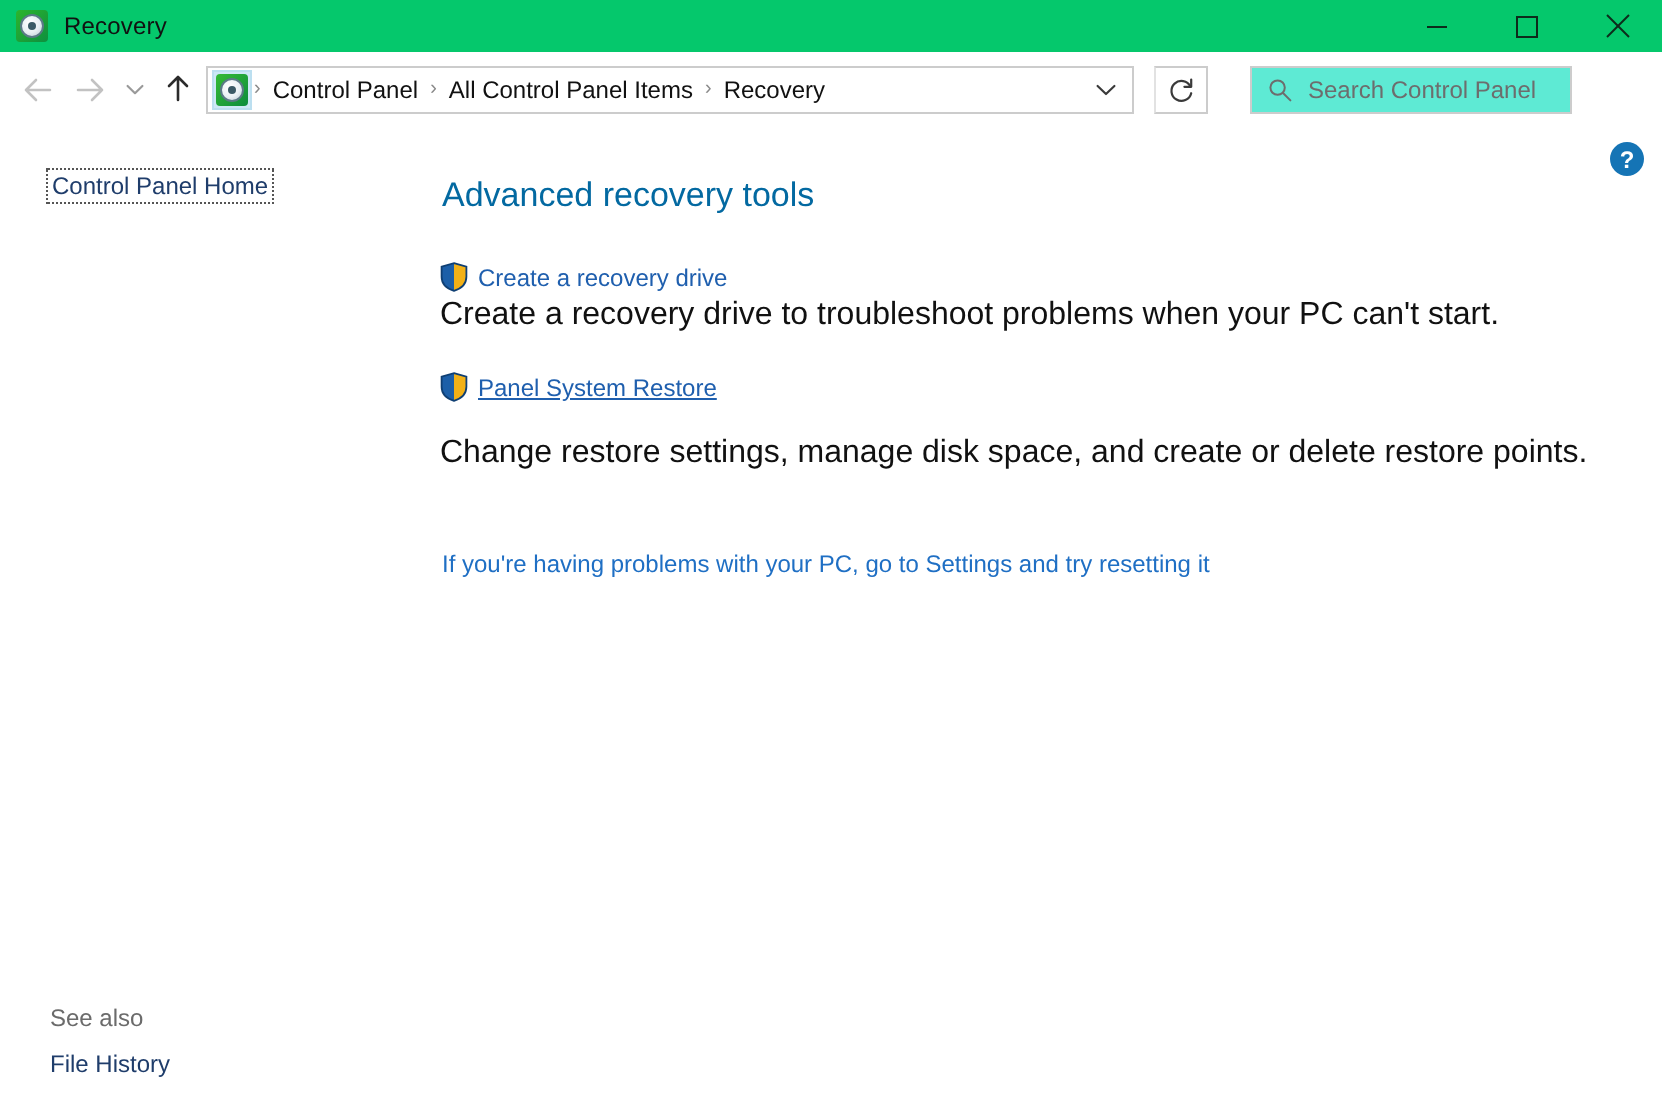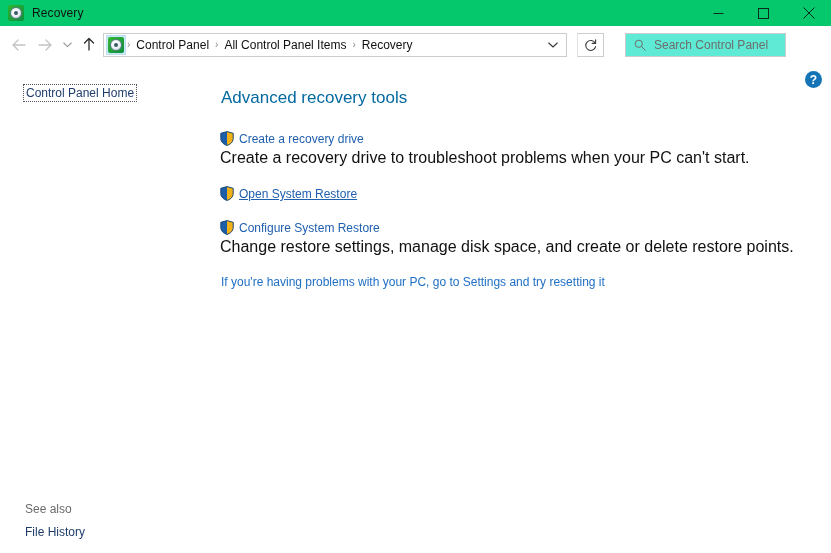--- a/index.html
+++ b/index.html
@@ -423,32 +423,24 @@
       <div class="tool-desc">Create a recovery drive to troubleshoot problems when your PC can't start.</div>
     </div>
 
     <div class="tool-item">
       <div class="tool-link-row">
         <svg class="shield" viewBox="0 0 14 15" aria-hidden="true">
           <path d="M7 0.6 L13.2 2.3 V7.4 C13.2 10.8 10.6 13.3 7 14.4 C3.4 13.3 0.8 10.8 0.8 7.4 V2.3 Z" fill="#1c5fa8"></path>
           <path d="M7 0.6 L13.2 2.3 V7.4 C13.2 10.8 10.6 13.3 7 14.4 Z" fill="#f2b117"></path>
           <path d="M7 0.6 L13.2 2.3 V7.4 C13.2 10.8 10.6 13.3 7 14.4 C3.4 13.3 0.8 10.8 0.8 7.4 V2.3 Z" fill="none" stroke="#0f3f73" stroke-width="0.9"></path>
         </svg>
-        <span class="tool-link hovered">Open System Restore</span>
+        <span class="tool-link hovered">Panel System Restore</span>
       </div>
     </div>
 
     <div class="tool-item">
-      <div class="tool-link-row">
-        <svg class="shield" viewBox="0 0 14 15" aria-hidden="true">
-          <path d="M7 0.6 L13.2 2.3 V7.4 C13.2 10.8 10.6 13.3 7 14.4 C3.4 13.3 0.8 10.8 0.8 7.4 V2.3 Z" fill="#1c5fa8"></path>
-          <path d="M7 0.6 L13.2 2.3 V7.4 C13.2 10.8 10.6 13.3 7 14.4 Z" fill="#f2b117"></path>
-          <path d="M7 0.6 L13.2 2.3 V7.4 C13.2 10.8 10.6 13.3 7 14.4 C3.4 13.3 0.8 10.8 0.8 7.4 V2.3 Z" fill="none" stroke="#0f3f73" stroke-width="0.9"></path>
-        </svg>
-        <span class="tool-link">Configure System Restore</span>
-      </div>
       <div class="tool-desc">Change restore settings, manage disk space, and create or delete restore points.</div>
     </div>
 
   </div>
 
   <div class="settings-link">If you're having problems with your PC, go to Settings and try resetting it</div>
 </div>
 
 </body></html>

